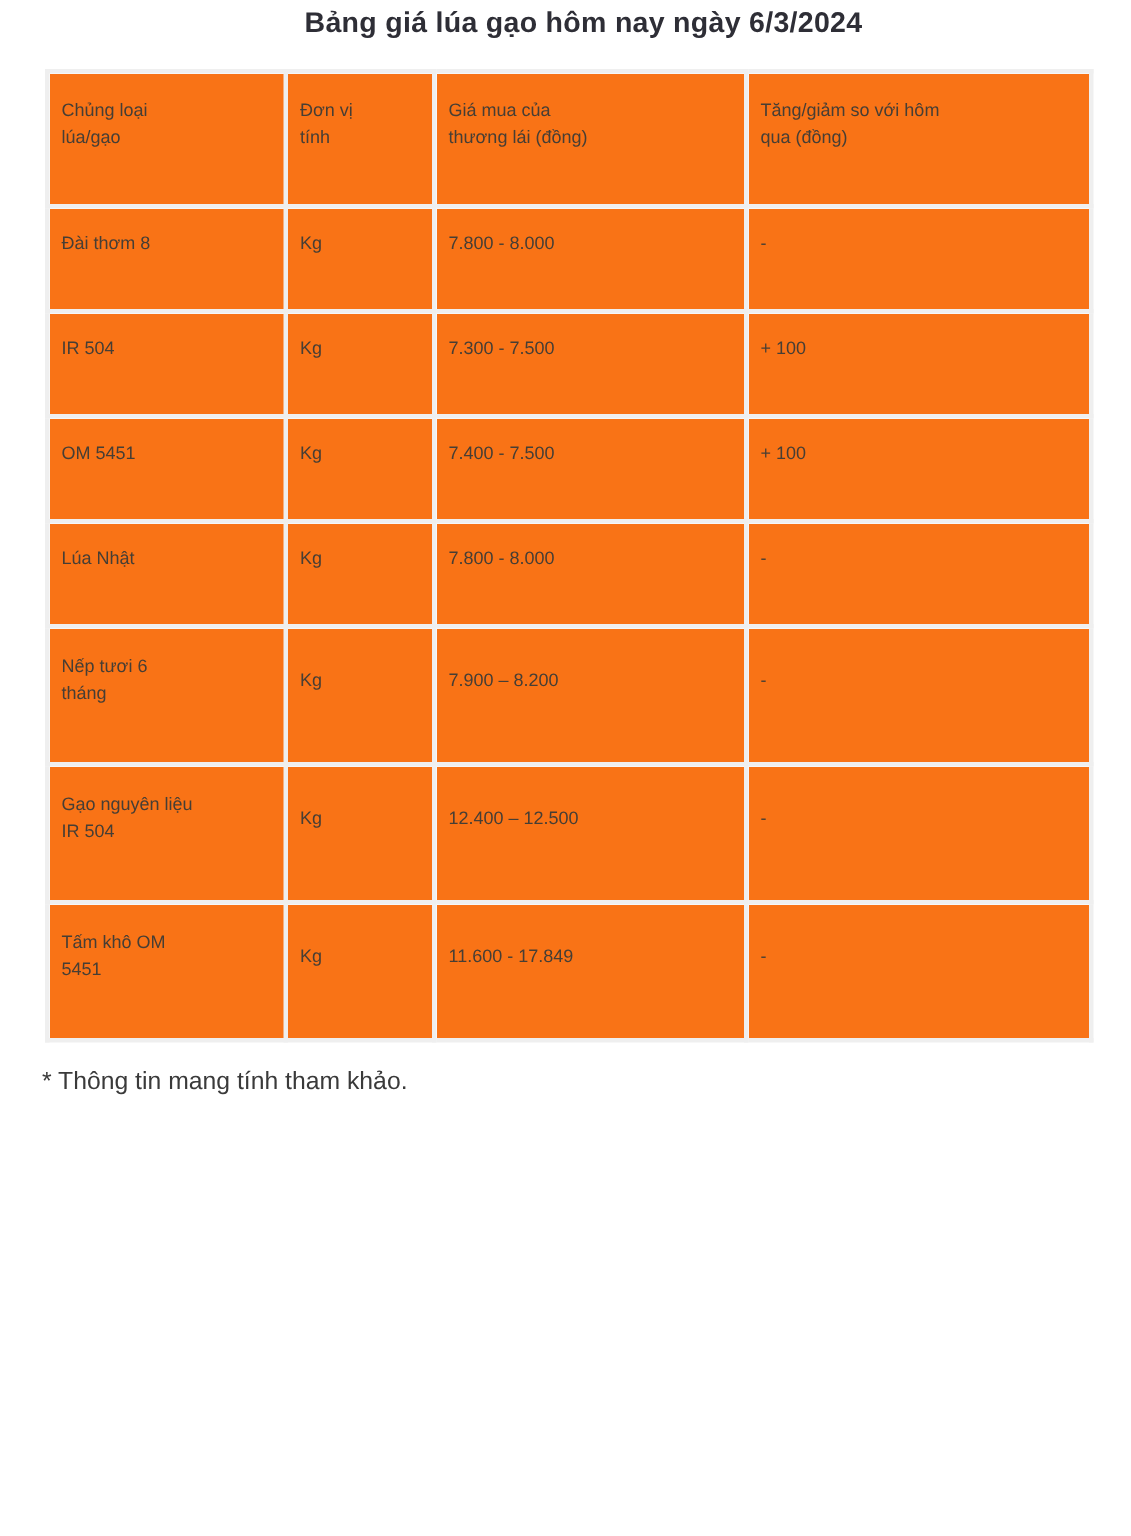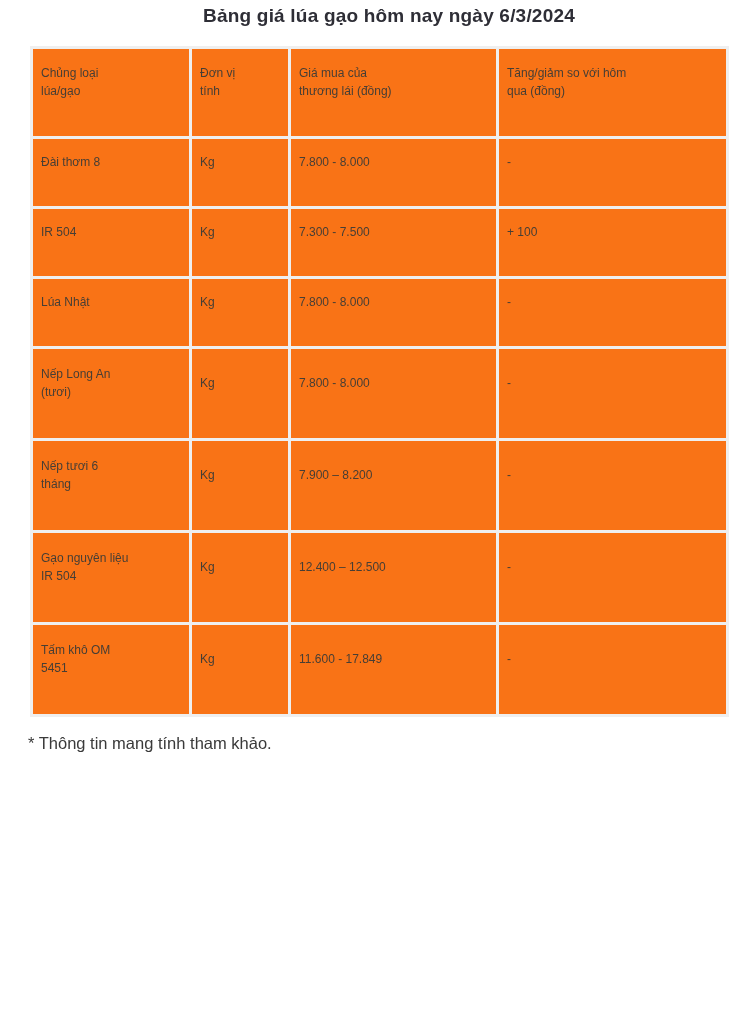--- a/index.html
+++ b/index.html
@@ -89,28 +89,27 @@
       <td>7.800 - 8.000</td>
       <td>-</td>
     </tr>
     <tr>
       <td>IR 504</td>
       <td>Kg</td>
       <td>7.300 - 7.500</td>
       <td>+ 100</td>
     </tr>
     <tr>
+      <td>OM 5451</td>
+      <td>Kg</td>
+      <td>7.400 - 7.500</td>
+      <td>+ 100</td>
+    </tr>
+    <tr>
       <td>Lúa Nhật</td>
-      <td>Kg</td>
-      <td>7.800 - 8.000</td>
-      <td>-</td>
-    </tr>
-    <tr class="tall">
-      <td>Nếp Long An
-(tươi)</td>
       <td>Kg</td>
       <td>7.800 - 8.000</td>
       <td>-</td>
     </tr>
     <tr class="tall">
       <td>Nếp tươi 6
 tháng</td>
       <td>Kg</td>
       <td>7.900 – 8.200</td>
       <td>-</td>

